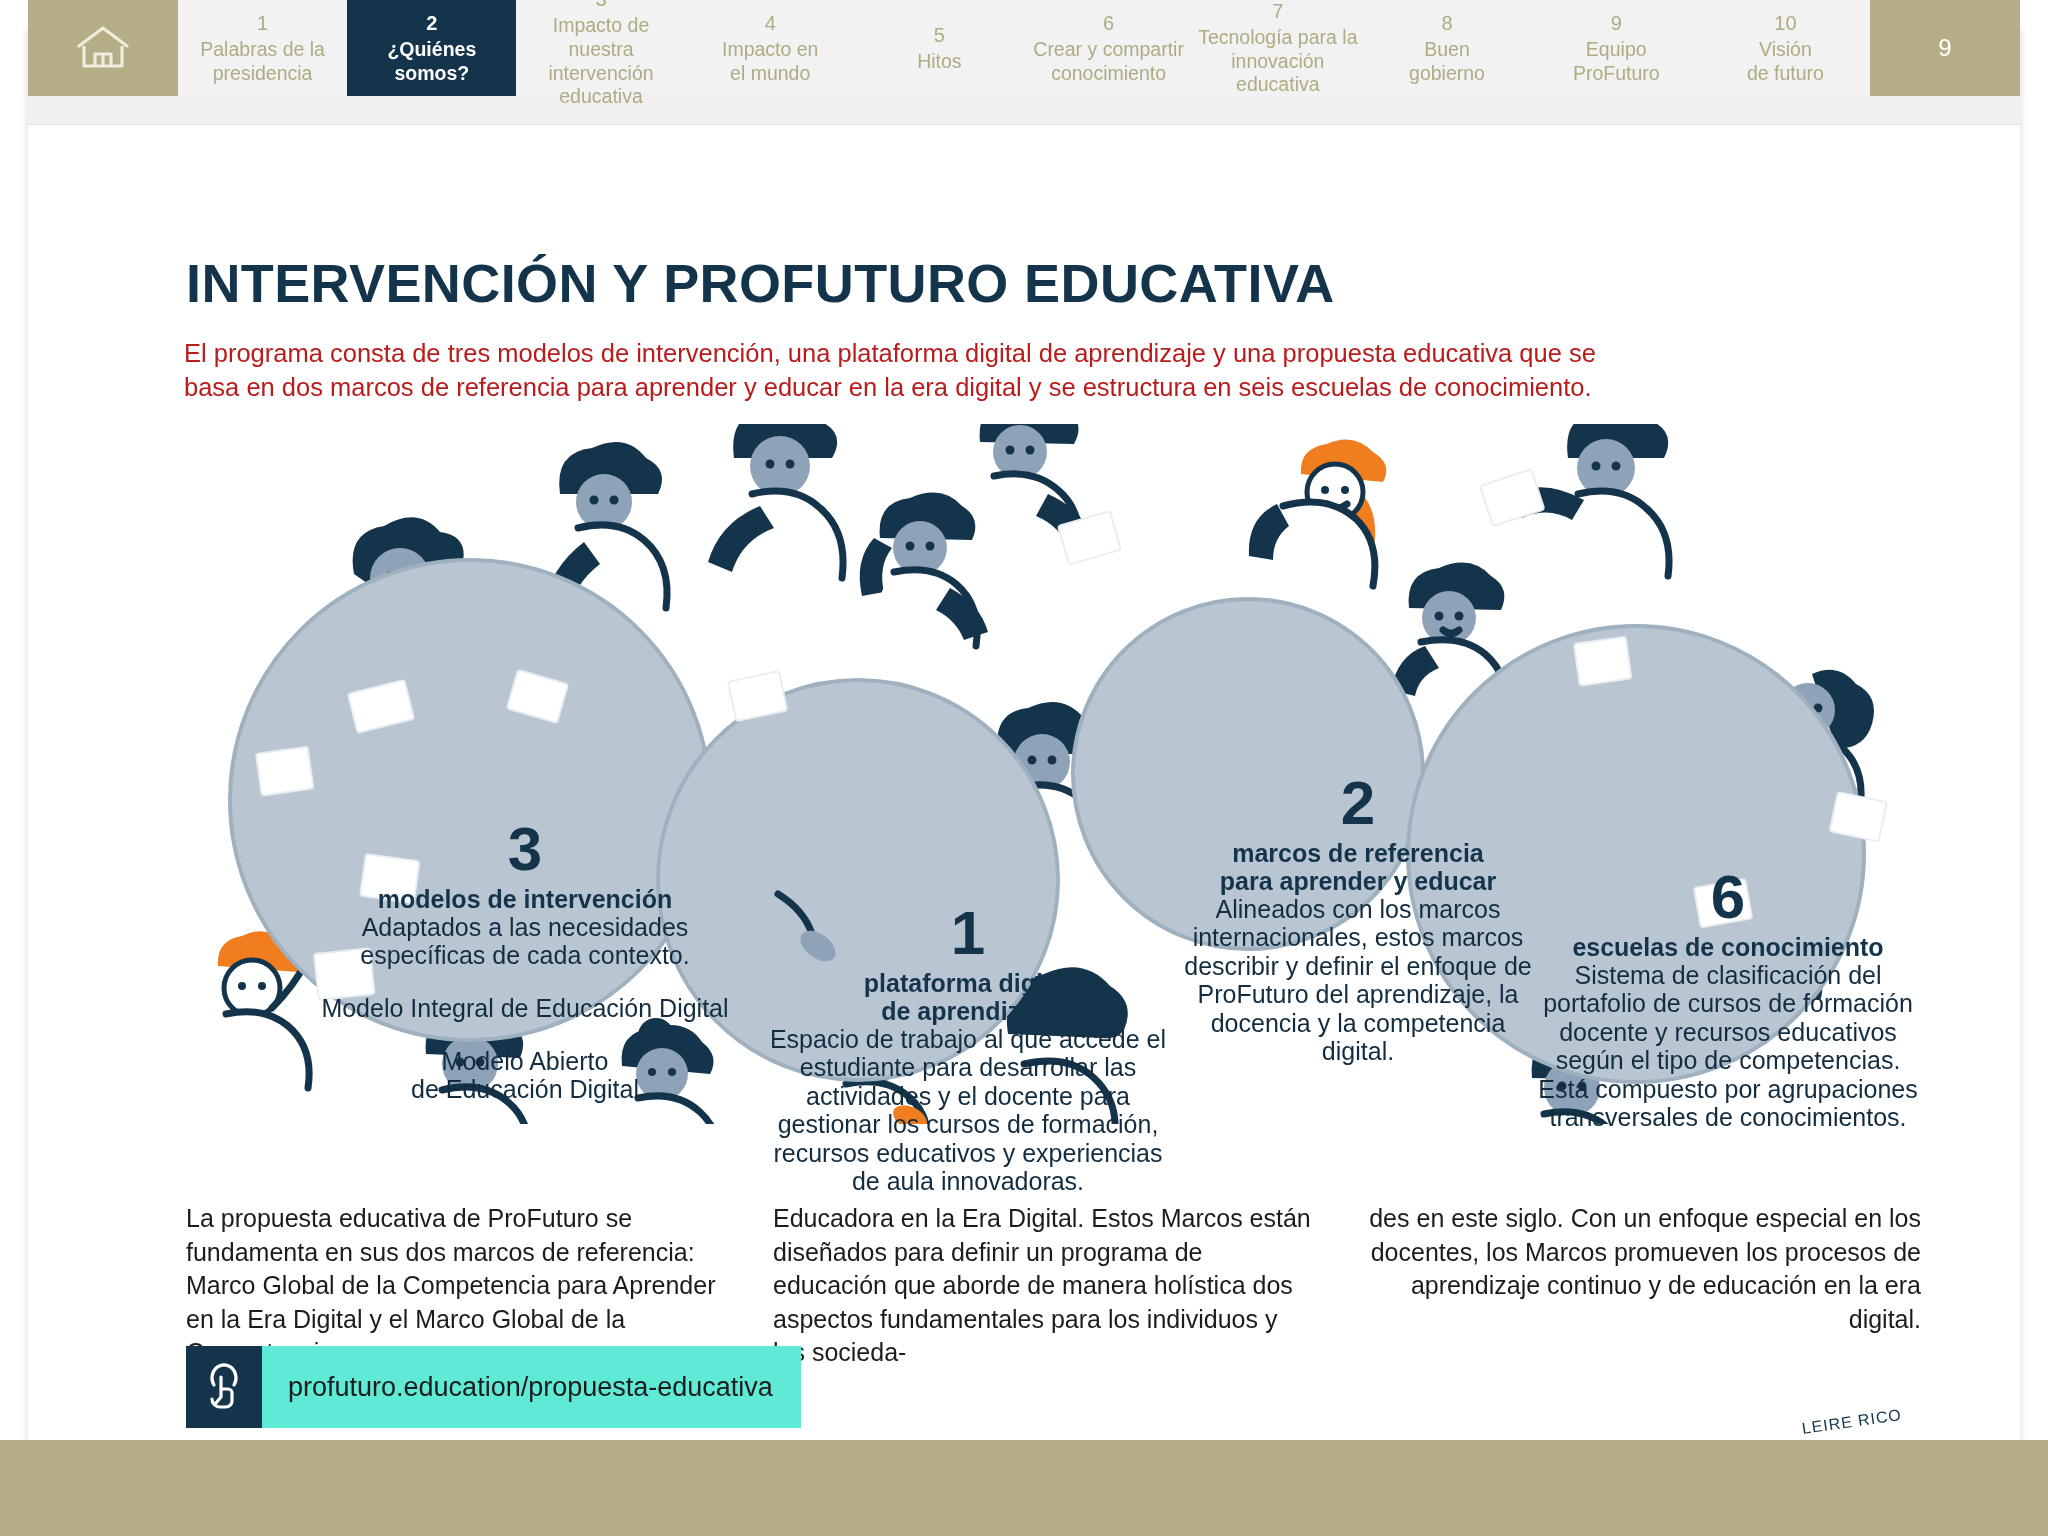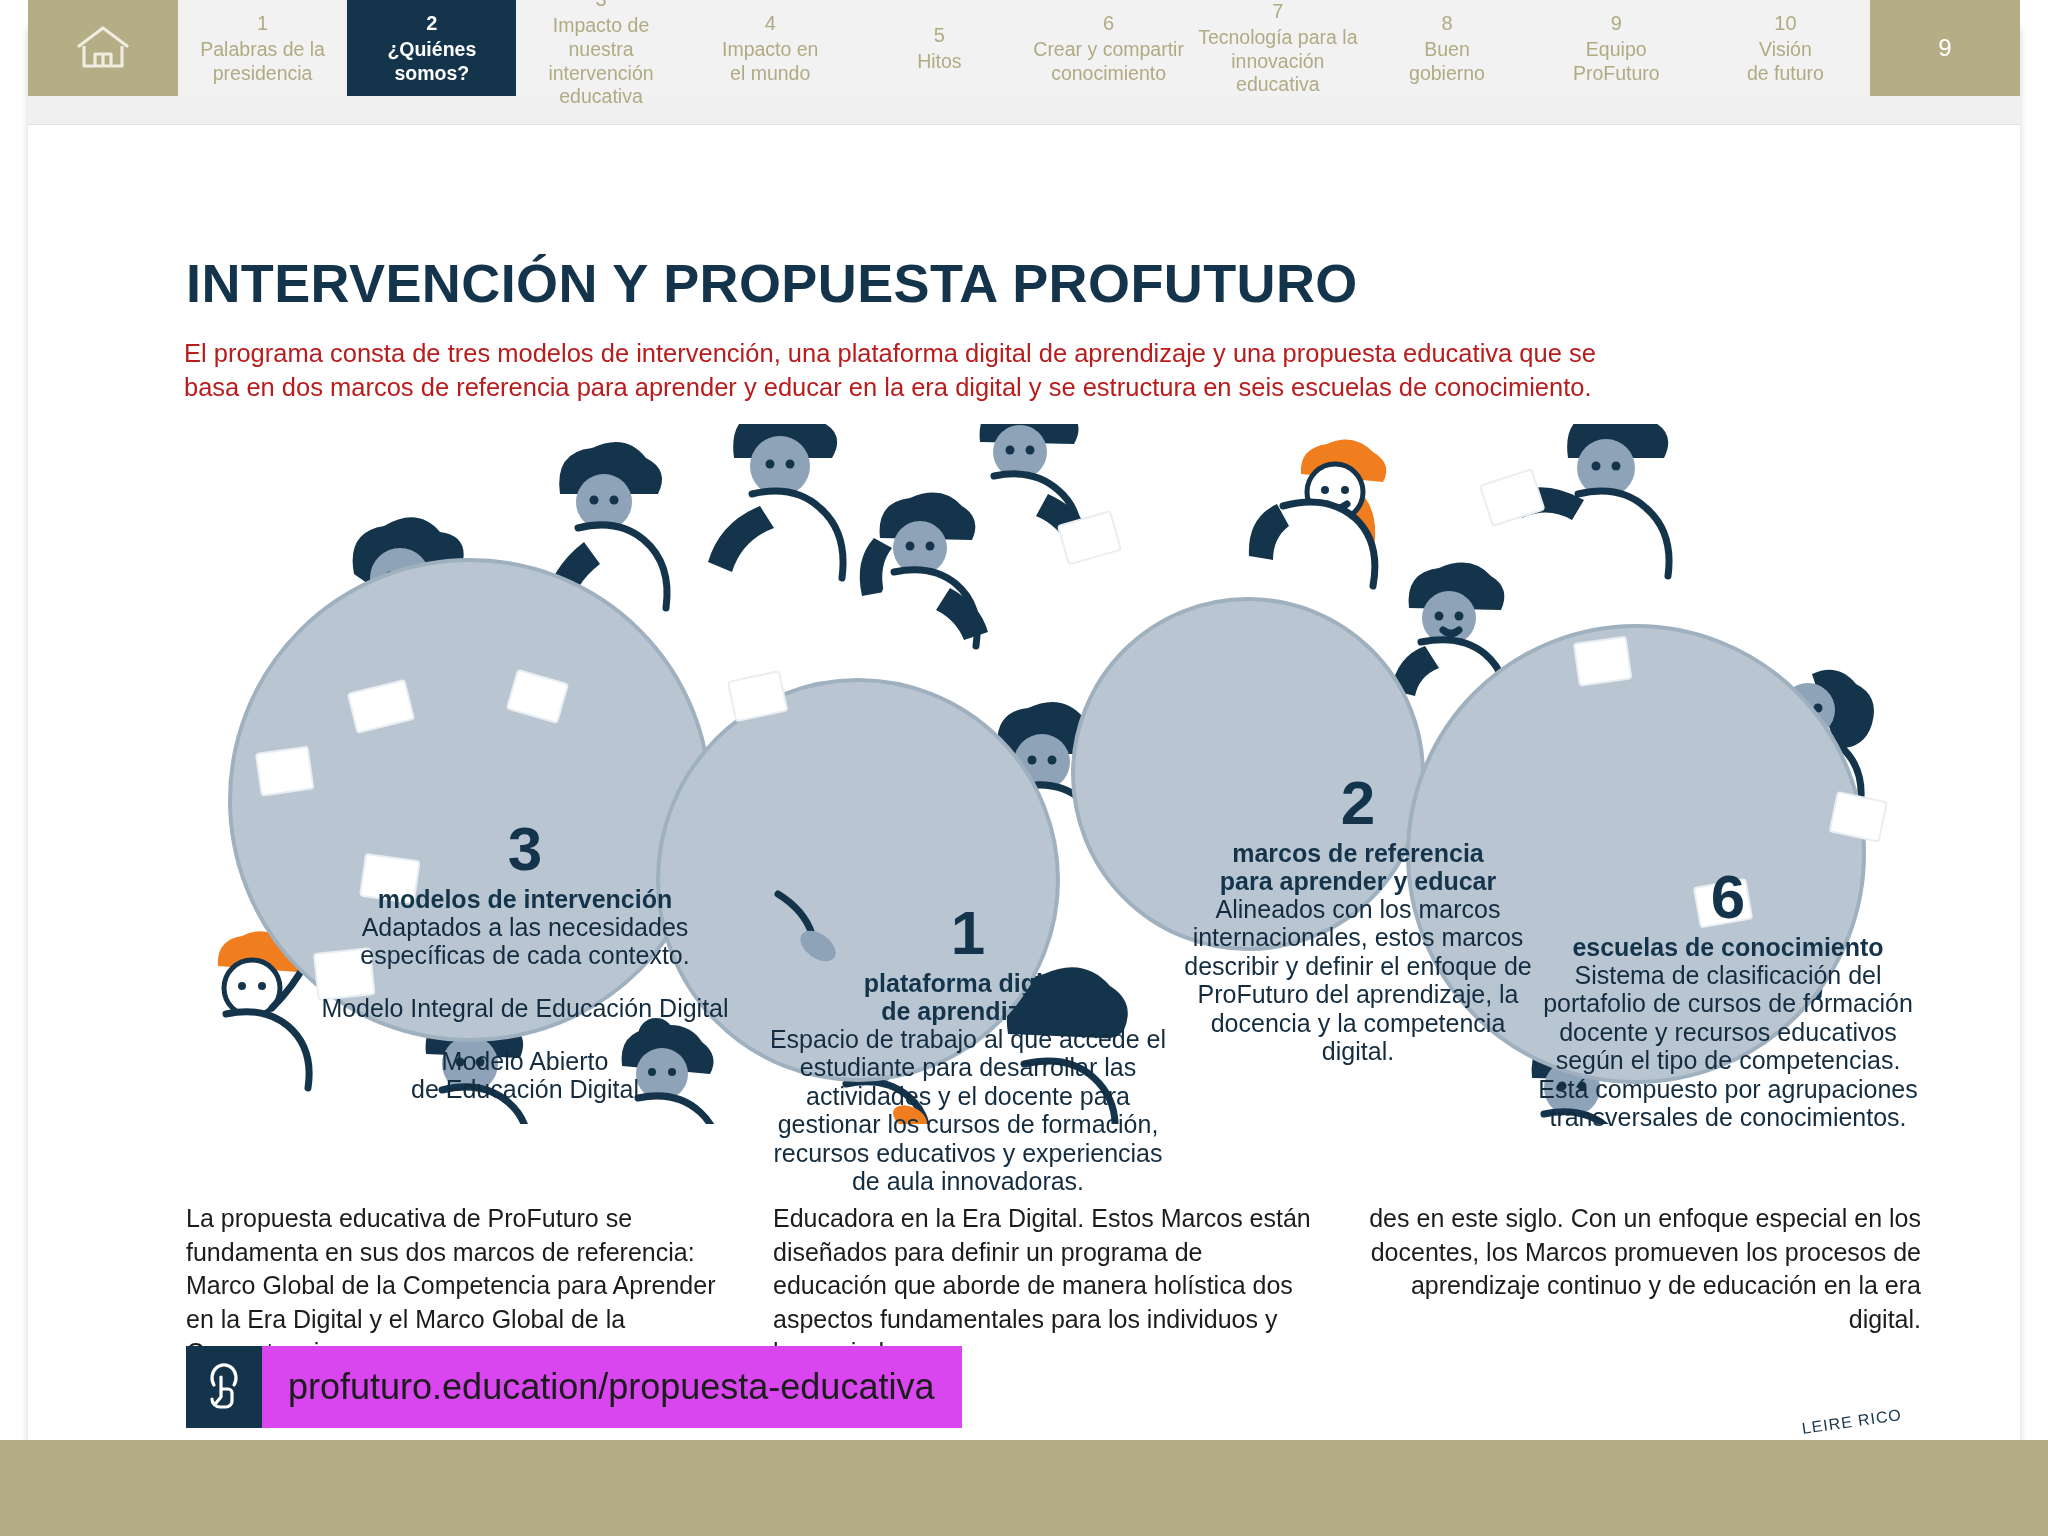--- a/index.html
+++ b/index.html
@@ -77,22 +77,22 @@
   .col.c1{left:0;width:540px;}
   .col.c2{left:587px;width:540px;}
   .col.c3{left:1175px;width:560px;text-align:right;}
 
   
   .urlbar{position:absolute;left:158px;top:1222px;height:82px;display:flex;align-items:stretch;}
   .urlbar .ico{
     width:76px;background:#14344c;display:flex;align-items:center;justify-content:center;
   }
   .urlbar .txt{
-    background:#d946ef;display:flex;align-items:center;
-    padding:0 28px 0 26px;font-size:36px;color:#1c1c1c;white-space:nowrap;
+    background:#5eead4;display:flex;align-items:center;
+    padding:0 28px 0 26px;font-size:27px;color:#1c1c1c;white-space:nowrap;
   }
 
   
   .footer{
     position:absolute;left:0;bottom:0;width:2048px;height:96px;
     background:#b5ad85;display:flex;align-items:stretch;
   }
   .nav-strip{
     position:absolute;left:28px;top:0;width:1992px;height:96px;display:flex;align-items:stretch;
   }
@@ -121,21 +121,21 @@
   <div class="slide">
 
     <div class="header">
       <div class="header-line">
         <span class="hl-brand">PROFUTURO</span><span class="hl-sep">·</span><span class="hl-report">INFORME ANUAL 2023</span><span class="hl-sep">·</span><span class="hl-title">EL IMPACTO TRANSFORMADOR DE LA E-DUCACIÓN</span>
       </div>
     </div>
 
     <div class="content">
 
-      <div class="page-title">INTERVENCIÓN Y PROPUESTA PROFUTURO</div>
+      <div class="page-title">INTERVENCIÓN Y PROFUTURO EDUCATIVA</div>
       <div class="intro">El programa consta de tres modelos de intervención, una plataforma digital de aprendizaje y una propuesta educativa que se basa en dos marcos de referencia para aprender y educar en la era digital y se estructura en seis escuelas de conocimiento.</div>
 
       <div class="stage">
         <svg viewBox="0 0 1790 700" xmlns="http://www.w3.org/2000/svg" aria-hidden="true">
           <defs>
             <style>
               .nv{fill:#14344c}
               .sk{fill:#8fa3b8}
               .wh{fill:#ffffff}
               .org{fill:#f07d1e}

